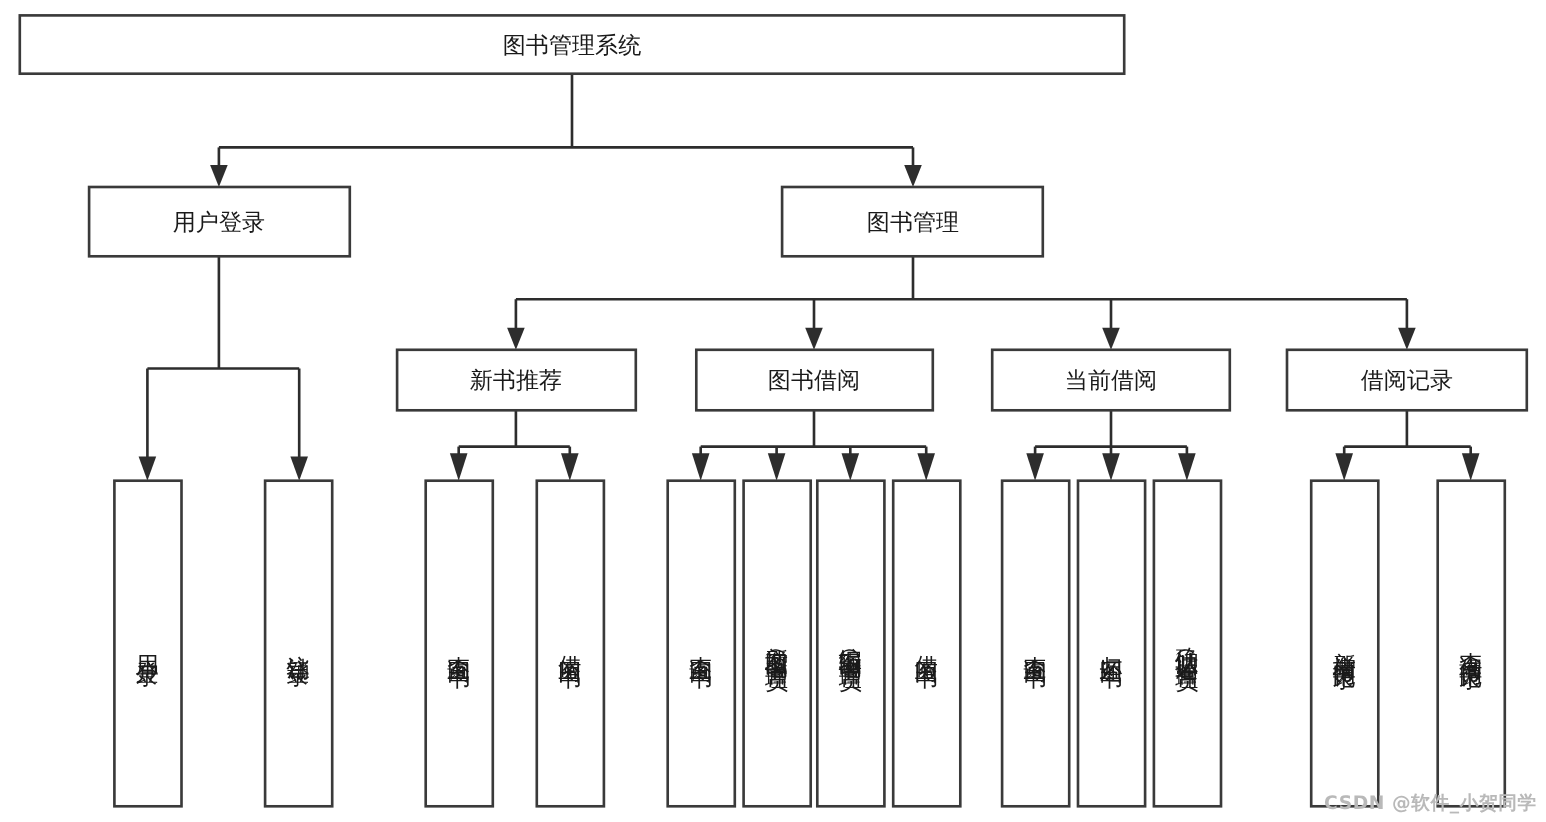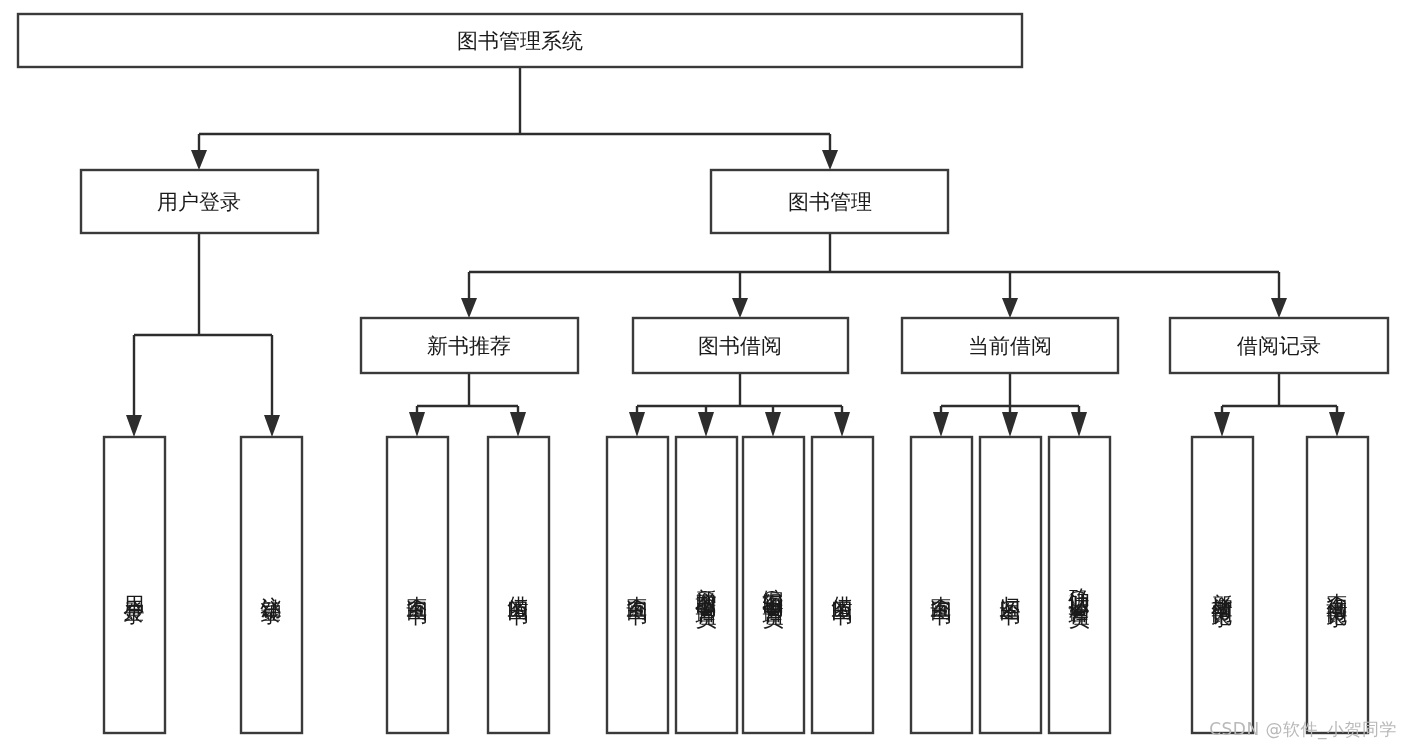--- a/index.html
+++ b/index.html
@@ -66,20 +66,21 @@
     position: absolute;
     right: 8px;
     bottom: 6px;
     font-family: "DejaVu Sans", "Liberation Sans", sans-serif;
     font-size: 17px;
     color: #b9b9b9;
     letter-spacing: 0.5px;
     user-select: none;
     pointer-events: none;
     white-space: nowrap;
+    font-weight: bold;
   }
 </style>
 </head>
 <body>
 
 <div id="diagram-root">
 
   <svg id="flowchart" viewBox="0 0 1405 747">
 
     <g>

